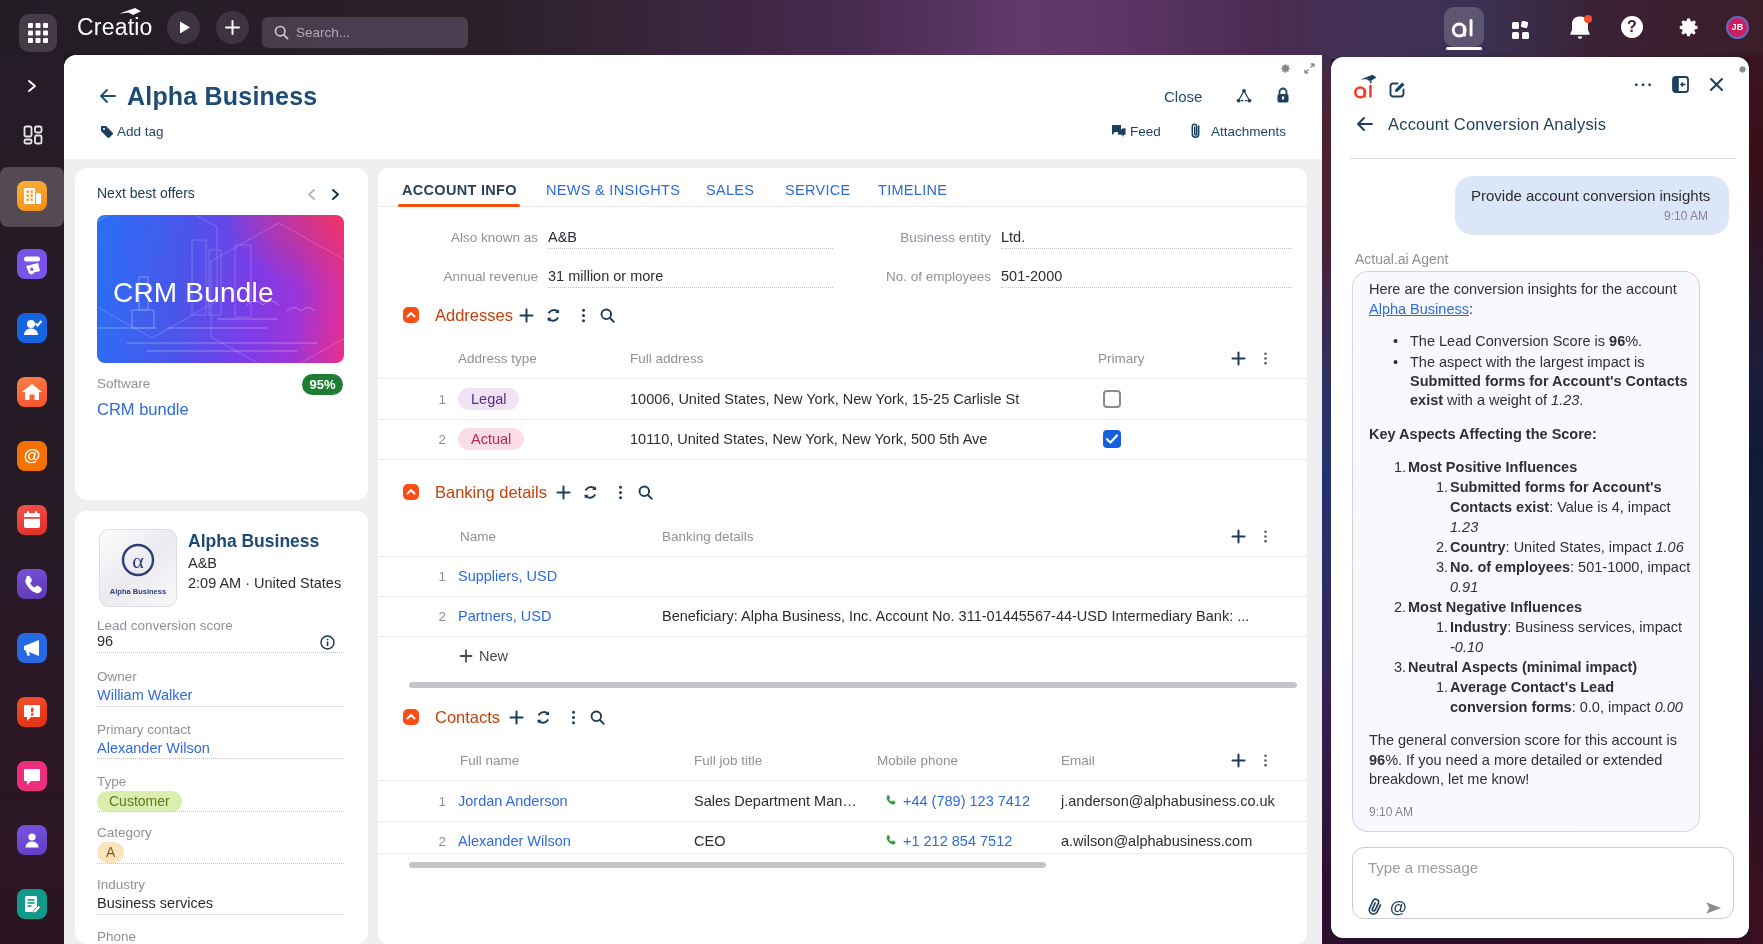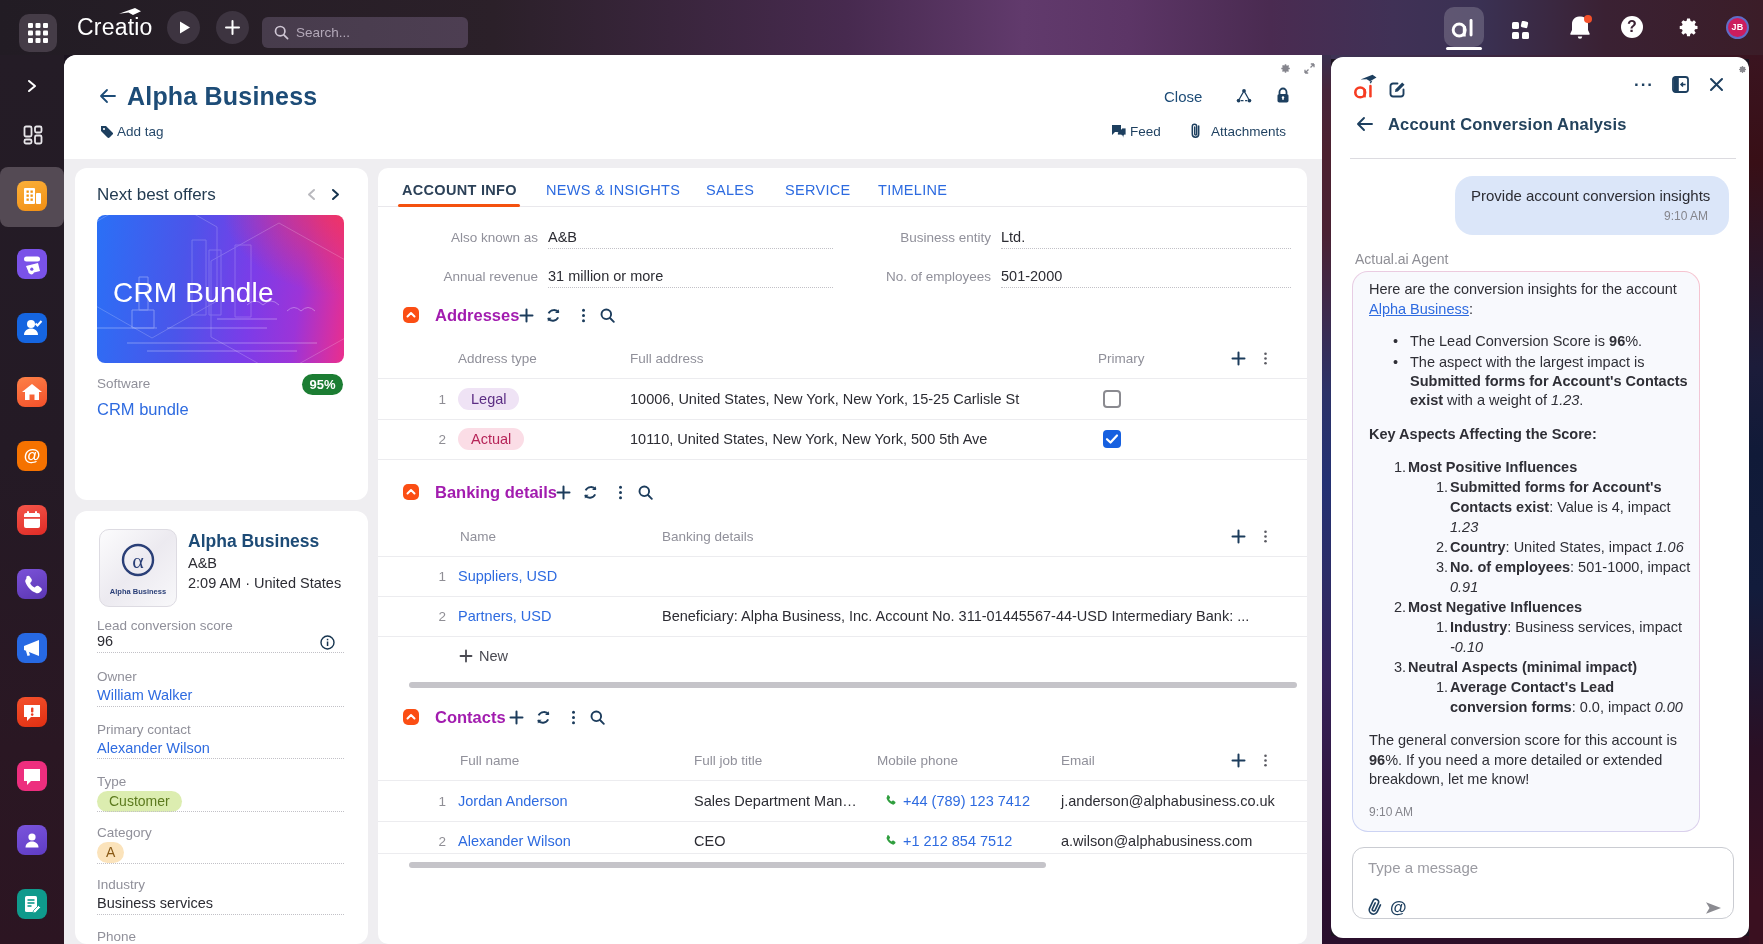--- a/index.html
+++ b/index.html
@@ -59,21 +59,21 @@
 #banner { left:22px; top:47px; width:247px; height:148px; border-radius:8px; overflow:hidden;
   background:radial-gradient(210px 150px at 103% -8%, rgba(246,52,88,0.95), rgba(246,52,88,0) 62%),linear-gradient(97deg,#2a70f6 0%,#4b55ea 35%,#7c3ce8 62%,#9c34d8 80%,#d030a8 93%,#ea2e8c 100%); }
 #logobox { left:24px; top:18px; width:78px; height:78px; border-radius:10px; border:1px solid #dddbe2;
   background:linear-gradient(135deg,#fcfcfd 0%,#eceaf0 50%,#f8f8fa 100%); }
 
 
 .tab { position:absolute; top:14px; font-size:14.5px; color:#2d6be0; letter-spacing:0.3px; }
 .atab { color:#2c4158; font-weight:700; }
 .ra { text-align:right; }
 .secbtn { position:absolute; width:16px; height:16px; border-radius:5px; background:#fb4e14; }
-.sectitle { position:absolute; font-size:16.5px; font-weight:700; color:#a21caf; }
+.sectitle { position:absolute; font-size:16.5px; font-weight:400; color:#c2410c; }
 .icn { width:15px; height:15px; }
 .icn2 { width:13px; height:13px; }
 .th { position:absolute; font-size:13.5px; color:#90909a; }
 .hline { position:absolute; left:0; width:929px; height:1px; background:#ececef; }
 .rownum { position:absolute; left:52px; width:16px; text-align:right; font-size:13.5px; color:#8f8e95; }
 .pill { position:absolute; height:22px; border-radius:11px; font-size:14.5px; font-weight:500; line-height:22px; padding:0 13px; }
 .cell { position:absolute; font-size:14.5px; color:#2c2c33; }
 .cell.link { color:#2e6be0; }
 .cb0 { width:18px; height:18px; border:2px solid #8a8a90; border-radius:4px; }
 .cb1 { width:18px; height:18px; background:#1660e0; border-radius:4px; }
@@ -275,21 +275,21 @@
         <path d="M12 4 h3 v7 h-2 v2.5 l-2.5-2.5 h-4 v-2" fill="#1d3f5f" stroke="#fff" stroke-width="0.8"></path>
       </svg>
     <div class="abs" style="left:1066px;top:69px;font-size:13.5px;color:#1d3f5f">Feed</div>
     <svg class="abs" style="left:1126px;top:67px" width="11" height="17" viewBox="0 0 11 17">
         <path d="M8.7 4 v8 a3.2 3.2 0 0 1 -6.4 0 V4.5 a2.2 2.2 0 0 1 4.4 0 V12 a1 1 0 0 1 -2 0 V5" fill="none" stroke="#1d3f5f" stroke-width="1.5" stroke-linecap="round"></path>
       </svg>
     <div class="abs" style="left:1147px;top:69px;font-size:13.5px;color:#1d3f5f">Attachments</div>
   </div>
 
   <div class="card" id="card1">
-    <div class="abs" style="left:22px;top:17px;font-size:17px;color:#243c52">Next best offers</div>
+    <div class="abs" style="left:22px;top:17px;font-size:14px;color:#243c52">Next best offers</div>
     <svg class="abs" style="left:231px;top:20px" width="11" height="13" viewBox="0 0 11 13">
         <path d="M8 2 L3 6.5 L8 11" fill="none" stroke="#b9b9be" stroke-width="2" stroke-linecap="round" stroke-linejoin="round"></path>
       </svg>
     <svg class="abs" style="left:255px;top:20px" width="11" height="13" viewBox="0 0 11 13">
         <path d="M3 2 L8 6.5 L3 11" fill="none" stroke="#16344f" stroke-width="2" stroke-linecap="round" stroke-linejoin="round"></path>
       </svg>
     <div class="abs" id="banner">
       <svg class="abs" style="left:0;top:0" width="247" height="148" viewBox="0 0 247 148">
           <g fill="none" stroke="#fff" opacity="0.2">
         <path d="M55 -25 L120 12 L120 86 L55 123 L-10 86 L-10 12 Z"></path>
@@ -554,21 +554,21 @@
       <rect x="1.8" y="1.8" width="5" height="13.4" fill="#1d3f5f"></rect>
       <path d="M13.6 8.5 H9.4 M11 6.5 L9 8.5 L11 10.5" stroke="#1d3f5f" stroke-width="1.5" fill="none"></path>
     </svg>
   <svg class="abs" style="left:378px;top:20px" width="15" height="15" viewBox="0 0 15 15">
       <path d="M2 2 L13 13 M13 2 L2 13" stroke="#1d3f5f" stroke-width="2" stroke-linecap="round"></path>
     </svg>
 
   <svg class="abs" style="left:25px;top:59px" width="17" height="16" viewBox="0 0 17 16">
       <path d="M8 2 L2 8 L8 14 M2.5 8 H16" fill="none" stroke="#1d3f5f" stroke-width="1.9" stroke-linecap="round" stroke-linejoin="round"></path>
     </svg>
-  <div class="abs" style="left:57px;top:58px;font-size:16.5px;font-weight:700;color:#23425c;letter-spacing:0.2px">Account Conversion Analysis</div>
+  <div class="abs" style="left:57px;top:58px;font-size:16.5px;font-weight:400;color:#23425c;letter-spacing:0.2px">Account Conversion Analysis</div>
   <div class="abs" style="left:19px;top:101px;width:386px;height:1px;background:#dcdbe0"></div>
 
   <div class="abs" style="left:124px;top:119px;width:274px;height:59px;border-radius:18px;background:#dbe6f9"></div>
   <div class="abs" style="left:140px;top:130px;font-size:15px;color:#2c2c33">Provide account conversion insights</div>
   <div class="abs" style="left:0;top:152px;width:377px;text-align:right;font-size:12px;color:#85858c">9:10 AM</div>
   <div class="abs" style="left:24px;top:194px;font-size:14px;color:#8f8f96">Actual.ai Agent</div>
 
   <div class="abs" id="agentbox">
     <div class="al" style="top:7px;left:16px">Here are the conversion insights for the account</div>
     <div class="al" style="top:27px;left:16px"><span style="color:#2e6be0;text-decoration:underline">Alpha Business</span>:</div>

